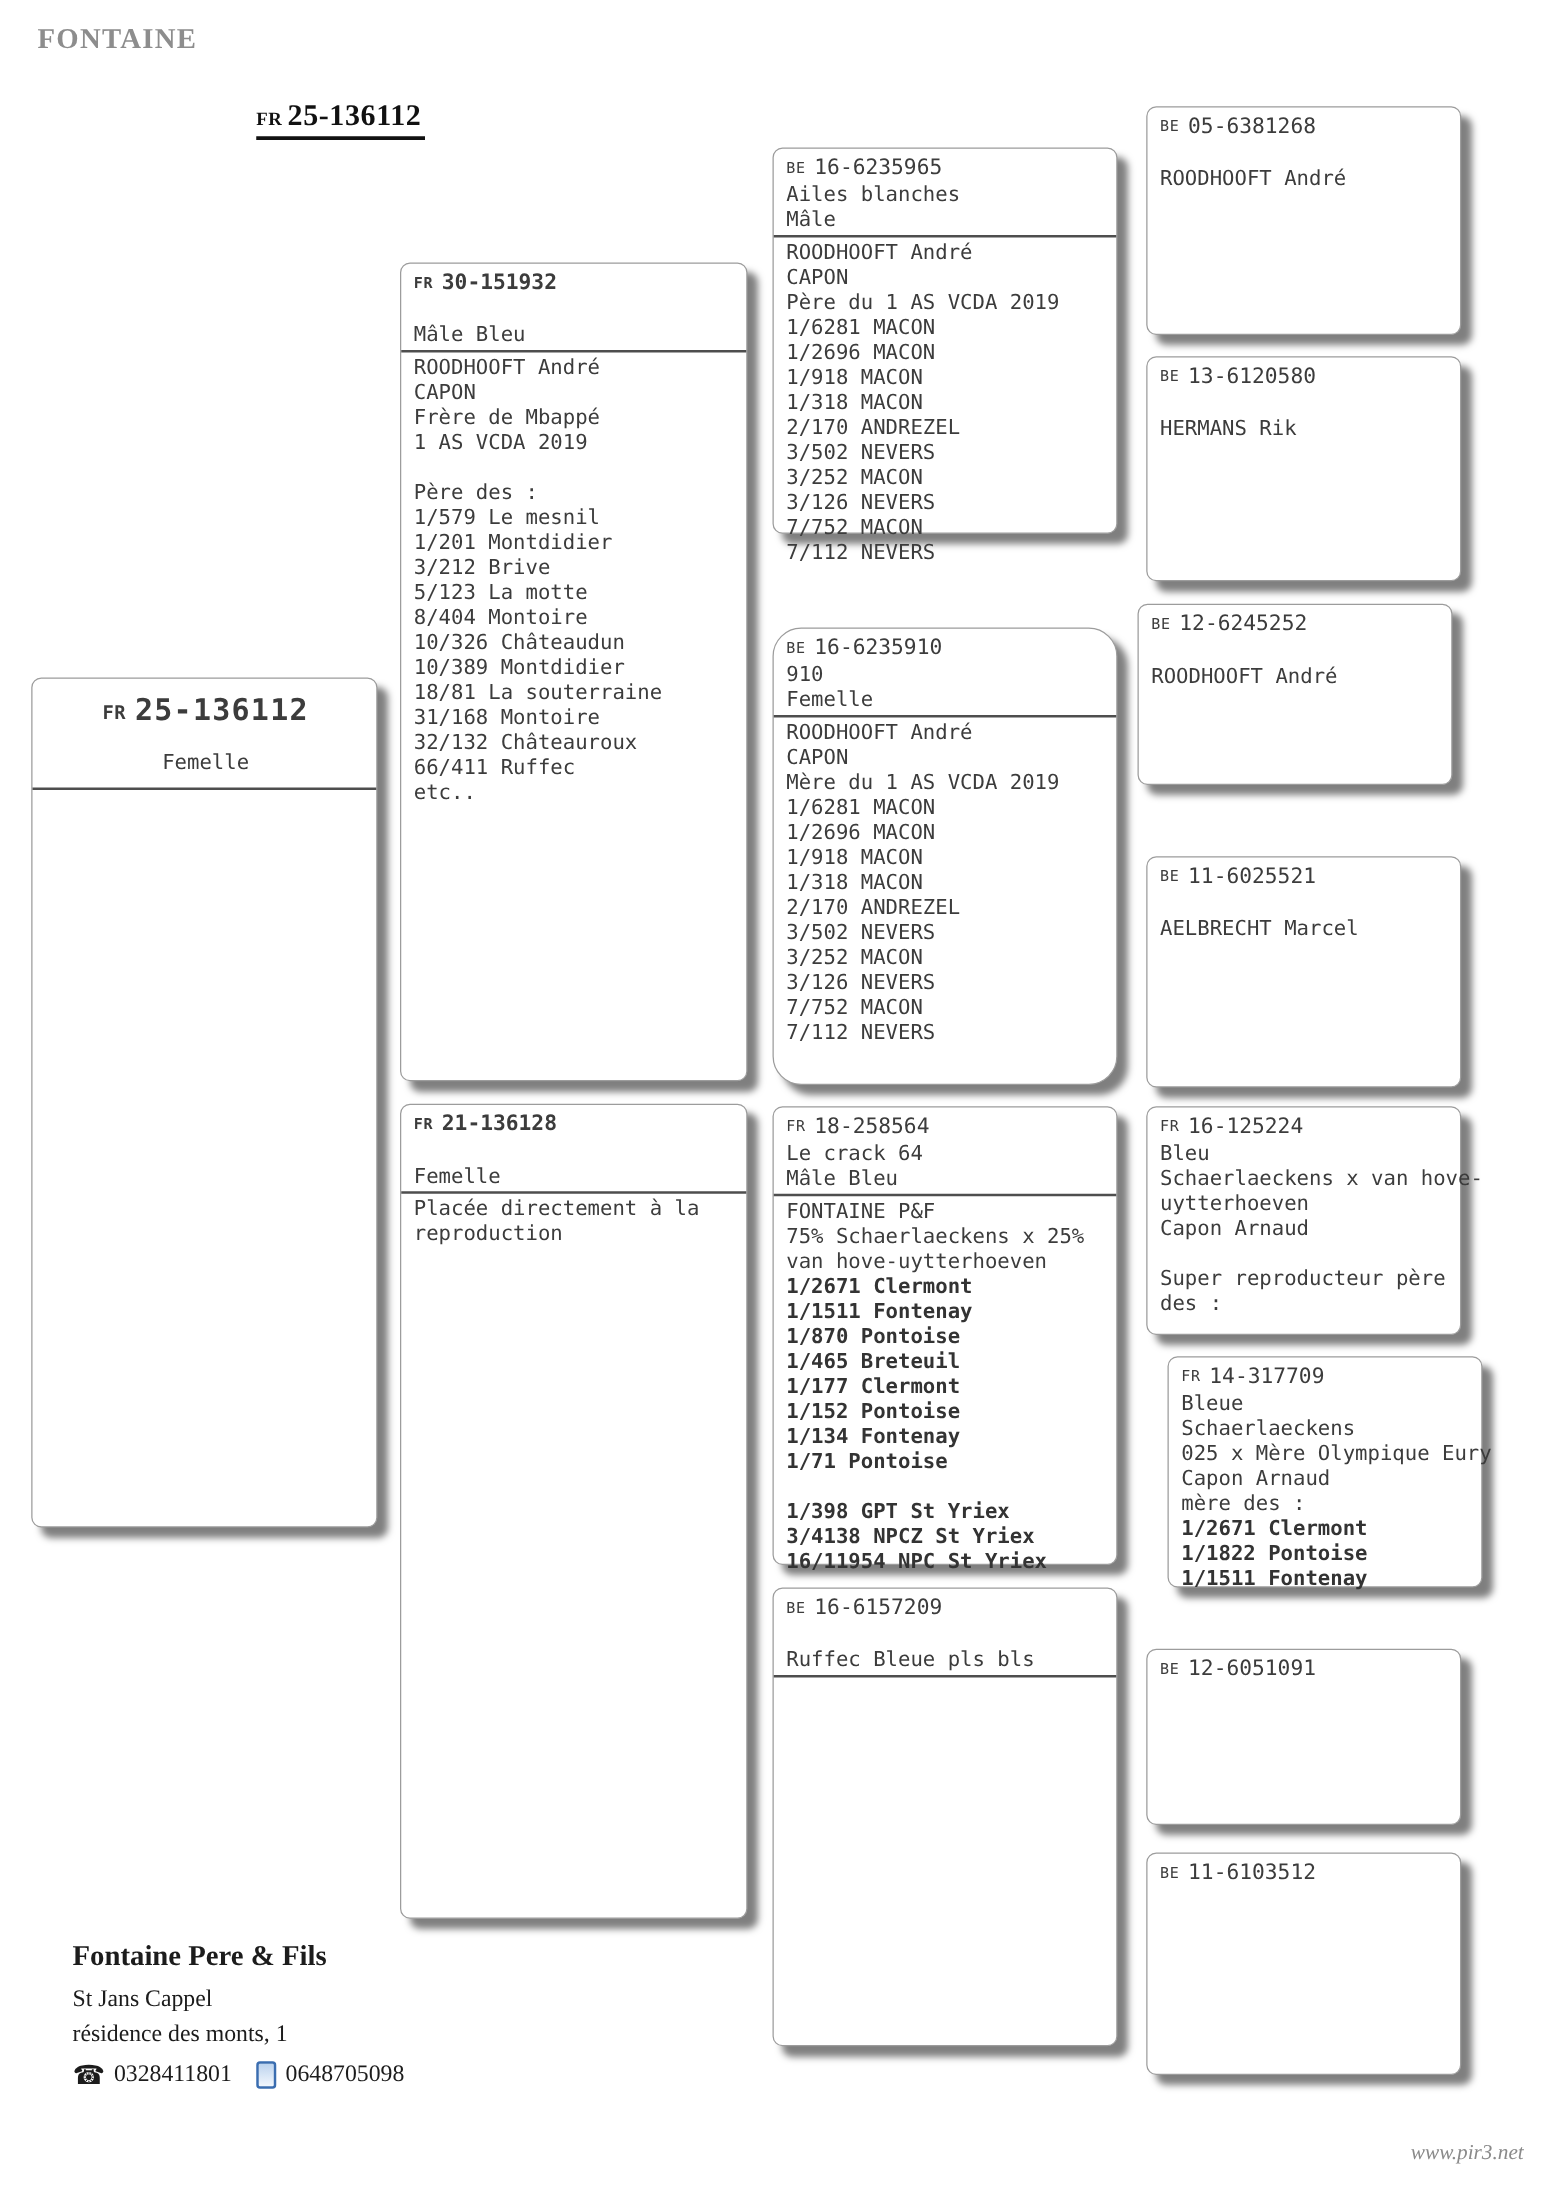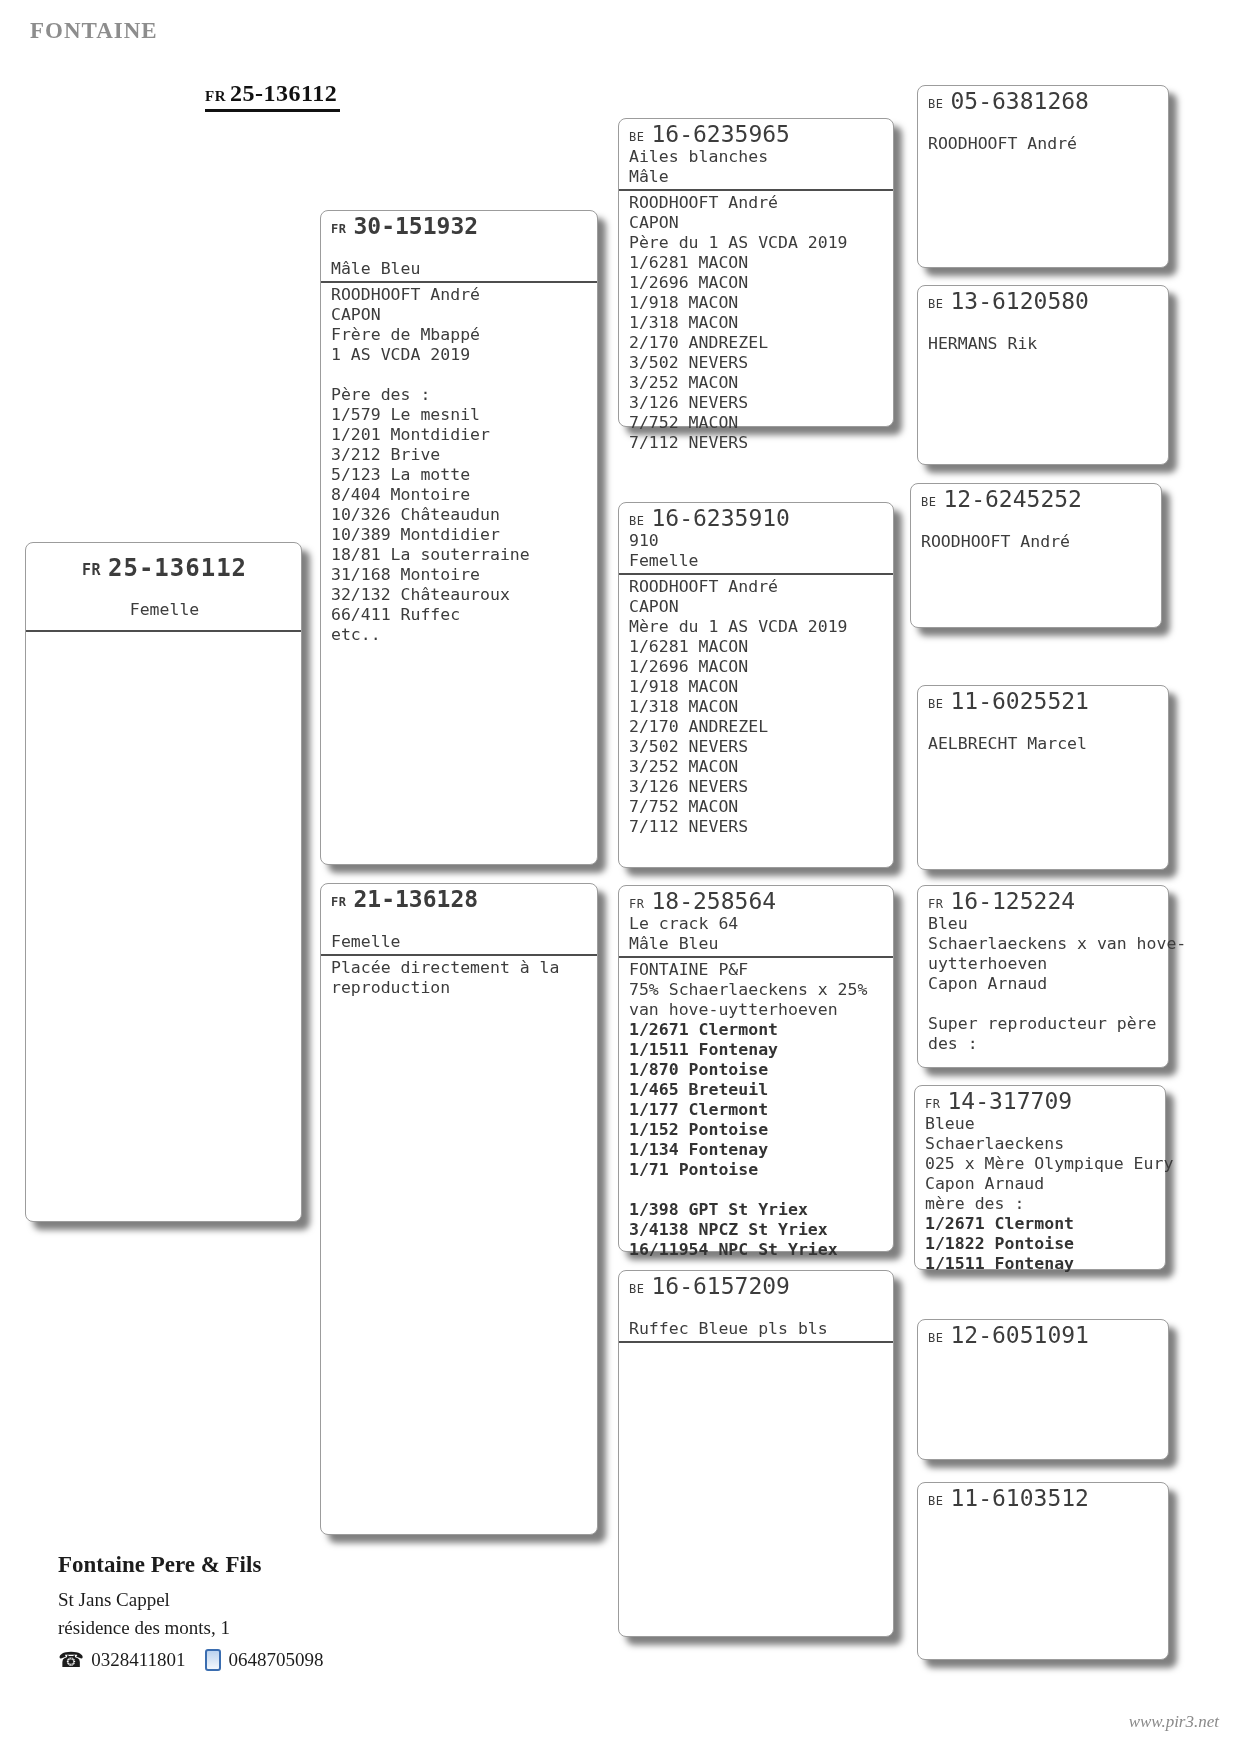--- a/index.html
+++ b/index.html
@@ -15,21 +15,21 @@
   .main-title .tnum{font-size:24px;letter-spacing:0.5px;}
 
   
   .pbox{position:absolute;box-sizing:border-box;background:#fff;border:1px solid #9c9c9c;
         border-radius:8px;box-shadow:8px 8px 6px rgba(0,0,0,0.5);
         padding:5px 8px 4px 10px;font-size:16.5px;line-height:20px;}
   .pbox .line{min-height:20px;white-space:pre;}
   .pbox .line.bold{font-weight:bold;color:#333;}
   .pbox .ring{min-height:22px;white-space:pre;}
   .pbox .cc{font-size:12px;letter-spacing:0.5px;margin-right:7px;vertical-align:1px;}
-  .pbox .num{font-size:23px;}
+  .pbox .num{font-size:17px;}
   .pbox .ring.rb .num,.pbox .ring.rb .cc{font-weight:bold;}
   .divider{border:none;border-top:2px solid #4e4e4e;margin:2px -8px 2px -10px;height:0;}
 
   
   .subject-box{text-align:center;}
   .subject-box .ring{margin-top:10px;min-height:34px;}
   .subject-box .cc{font-size:15px;font-weight:bold;}
   .subject-box .num{font-size:24px;font-weight:bold;letter-spacing:1px;}
   .subject-box .name-line{font-size:16.5px;min-height:26px;margin-top:8px;}
   .subject-box .divider{margin-top:4px;}
@@ -107,21 +107,21 @@
         <div class="line">1/2696 MACON</div>
         <div class="line">1/918 MACON</div>
         <div class="line">1/318 MACON</div>
         <div class="line">2/170 ANDREZEL</div>
         <div class="line">3/502 NEVERS</div>
         <div class="line">3/252 MACON</div>
         <div class="line">3/126 NEVERS</div>
         <div class="line">7/752 MACON</div>
         <div class="line">7/112 NEVERS</div>
       </div>
-      <div class="pbox" style="left: 618px; top: 502px; width: 276px; height: 366px;">
+      <div class="pbox" style="left: 618px; top: 502px; width: 276px; height: 366px; border-radius: 23px;">
         <div class="ring"><span class="cc">BE</span><span class="num">16-6235910</span></div>
         <div class="line name-line">910</div>
         <div class="line name-line">Femelle</div>
         <div class="divider"></div>
         <div class="line">ROODHOOFT André</div>
         <div class="line">CAPON</div>
         <div class="line">Mère du 1 AS VCDA 2019</div>
         <div class="line">1/6281 MACON</div>
         <div class="line">1/2696 MACON</div>
         <div class="line">1/918 MACON</div>
@@ -183,21 +183,21 @@
       <div class="pbox" style="left: 917px; top: 885px; width: 252px; height: 183px;">
         <div class="ring"><span class="cc">FR</span><span class="num">16-125224</span></div>
         <div class="line">Bleu</div>
         <div class="line">Schaerlaeckens x van hove-</div>
         <div class="line">uytterhoeven</div>
         <div class="line">Capon Arnaud</div>
         <div class="line"></div>
         <div class="line">Super reproducteur père</div>
         <div class="line">des :</div>
       </div>
-      <div class="pbox" style="left: 914px; top: 1085px; width: 252px; height: 185px;">
+      <div class="pbox" style="left: 934px; top: 1085px; width: 252px; height: 185px;">
         <div class="ring"><span class="cc">FR</span><span class="num">14-317709</span></div>
         <div class="line">Bleue</div>
         <div class="line">Schaerlaeckens</div>
         <div class="line">025 x Mère Olympique Eury</div>
         <div class="line">Capon Arnaud</div>
         <div class="line">mère des :</div>
         <div class="line bold">1/2671 Clermont</div>
         <div class="line bold">1/1822 Pontoise</div>
         <div class="line bold">1/1511 Fontenay</div>
       </div>

